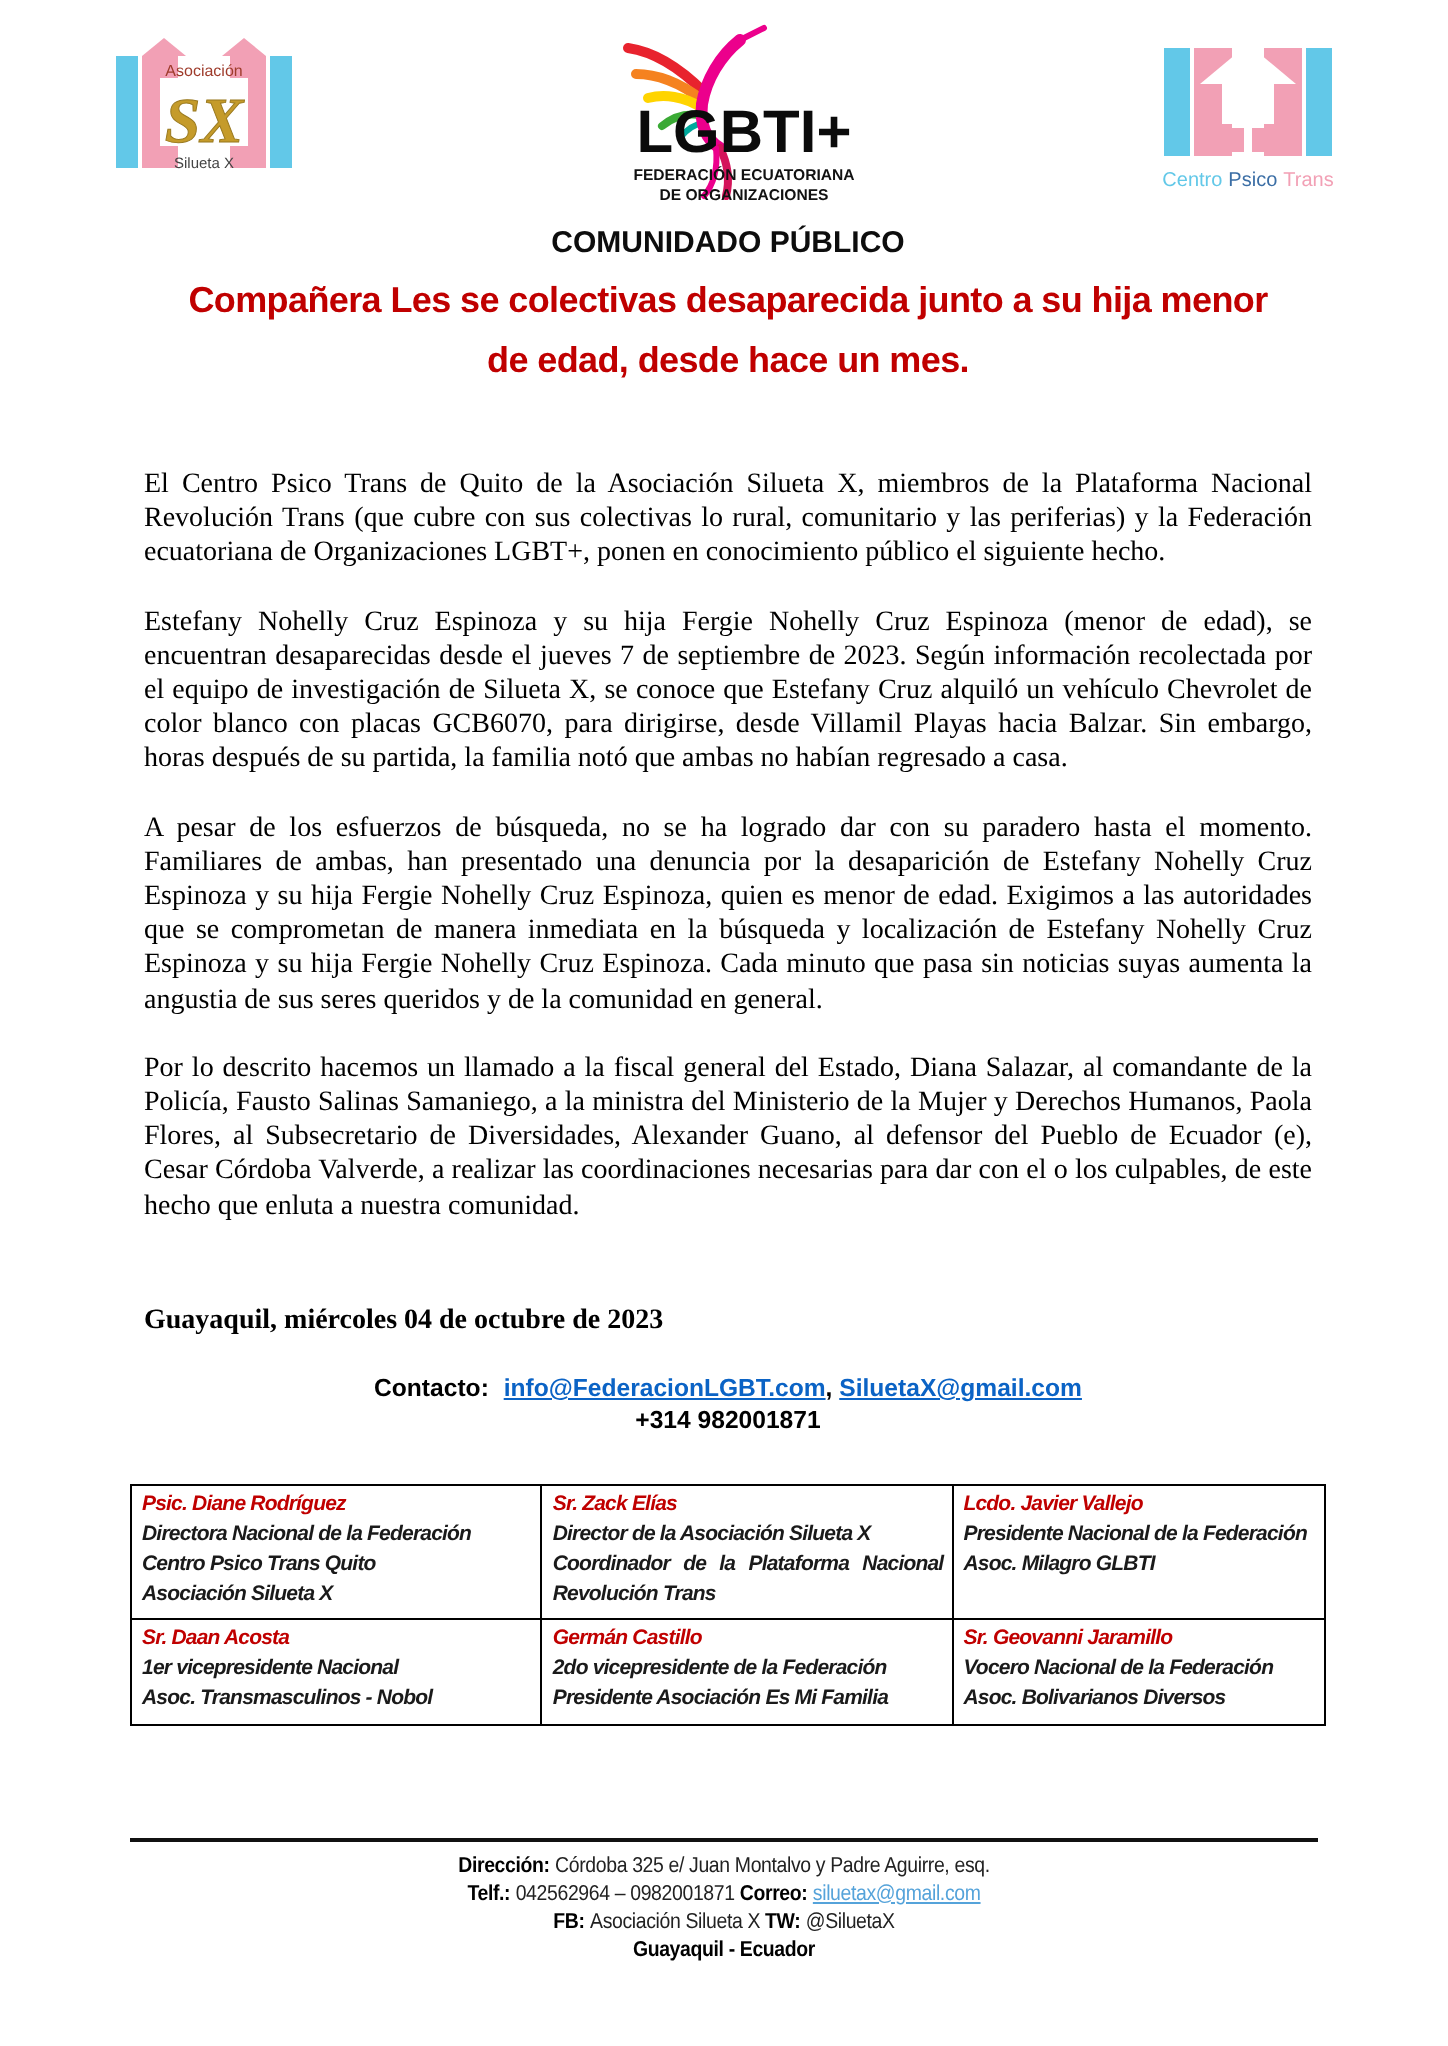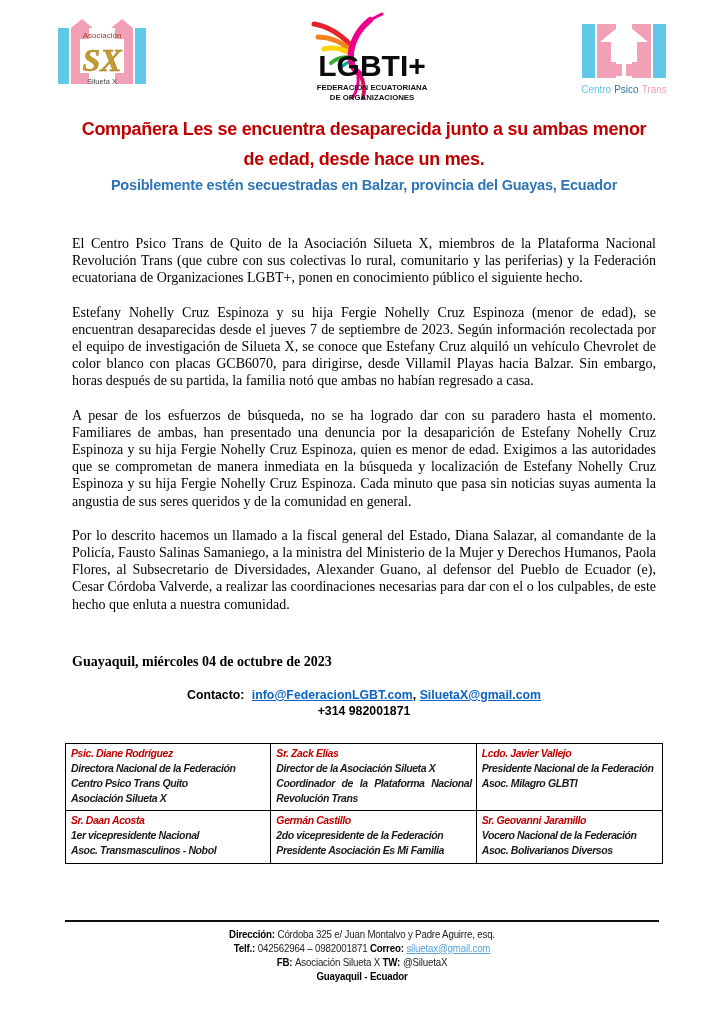--- a/index.html
+++ b/index.html
@@ -121,25 +121,25 @@
         <polygon points="50,4 74,24 26,24" fill="#ffffff"></polygon>
         <rect x="37" y="23" width="26" height="21" fill="#ffffff"></rect>
         <rect x="42" y="46" width="6" height="12" fill="#F2A0B5"></rect>
         <rect x="52" y="46" width="6" height="12" fill="#F2A0B5"></rect>
         <text x="50" y="75" text-anchor="middle" font-size="10"><tspan fill="#62C8E8">Centro</tspan><tspan dx="3" fill="#3B6EA5">Psico</tspan><tspan dx="3" fill="#F2A0B5">Trans</tspan></text>
       </svg>
     </div>
   </div>
 
   <div class="content">
+    <div class="kicker">COMUNIDADO PÚBLICO</div>
     <div class="headline">
-      <div>Compañera Les se encuentra desaparecida junto a su ambas menor</div>
+      <div>Compañera Les se colectivas desaparecida junto a su hija menor</div>
       <div>de edad, desde hace un mes.</div>
     </div>
-    <div class="subheadline">Posiblemente estén secuestradas en Balzar, provincia del Guayas, Ecuador</div>
 
     <div class="body-text">
       <p>El Centro Psico Trans de Quito de la Asociación Silueta X, miembros de la Plataforma Nacional Revolución Trans (que cubre con sus colectivas lo rural, comunitario y las periferias) y la Federación ecuatoriana de Organizaciones LGBT+, ponen en conocimiento público el siguiente hecho.</p>
       <p>Estefany Nohelly Cruz Espinoza y su hija Fergie Nohelly Cruz Espinoza (menor de edad), se encuentran desaparecidas desde el jueves 7 de septiembre de 2023. Según información recolectada por el equipo de investigación de Silueta X, se conoce que Estefany Cruz alquiló un vehículo Chevrolet de color blanco con placas GCB6070, para dirigirse, desde Villamil Playas hacia Balzar. Sin embargo, horas después de su partida, la familia notó que ambas no habían regresado a casa.</p>
       <p>A pesar de los esfuerzos de búsqueda, no se ha logrado dar con su paradero hasta el momento. Familiares de ambas, han presentado una denuncia por la desaparición de Estefany Nohelly Cruz Espinoza y su hija Fergie Nohelly Cruz Espinoza, quien es menor de edad. Exigimos a las autoridades que se comprometan de manera inmediata en la búsqueda y localización de Estefany Nohelly Cruz Espinoza y su hija Fergie Nohelly Cruz Espinoza. Cada minuto que pasa sin noticias suyas aumenta la angustia de sus seres queridos y de la comunidad en general.</p>
       <p>Por lo descrito hacemos un llamado a la fiscal general del Estado, Diana Salazar, al comandante de la Policía, Fausto Salinas Samaniego, a la ministra del Ministerio de la Mujer y Derechos Humanos, Paola Flores, al Subsecretario de Diversidades, Alexander Guano, al defensor del Pueblo de Ecuador (e), Cesar Córdoba Valverde, a realizar las coordinaciones necesarias para dar con el o los culpables, de este hecho que enluta a nuestra comunidad.</p>
     </div>
 
     <div class="dateline">Guayaquil, miércoles 04 de octubre de 2023</div>
 

